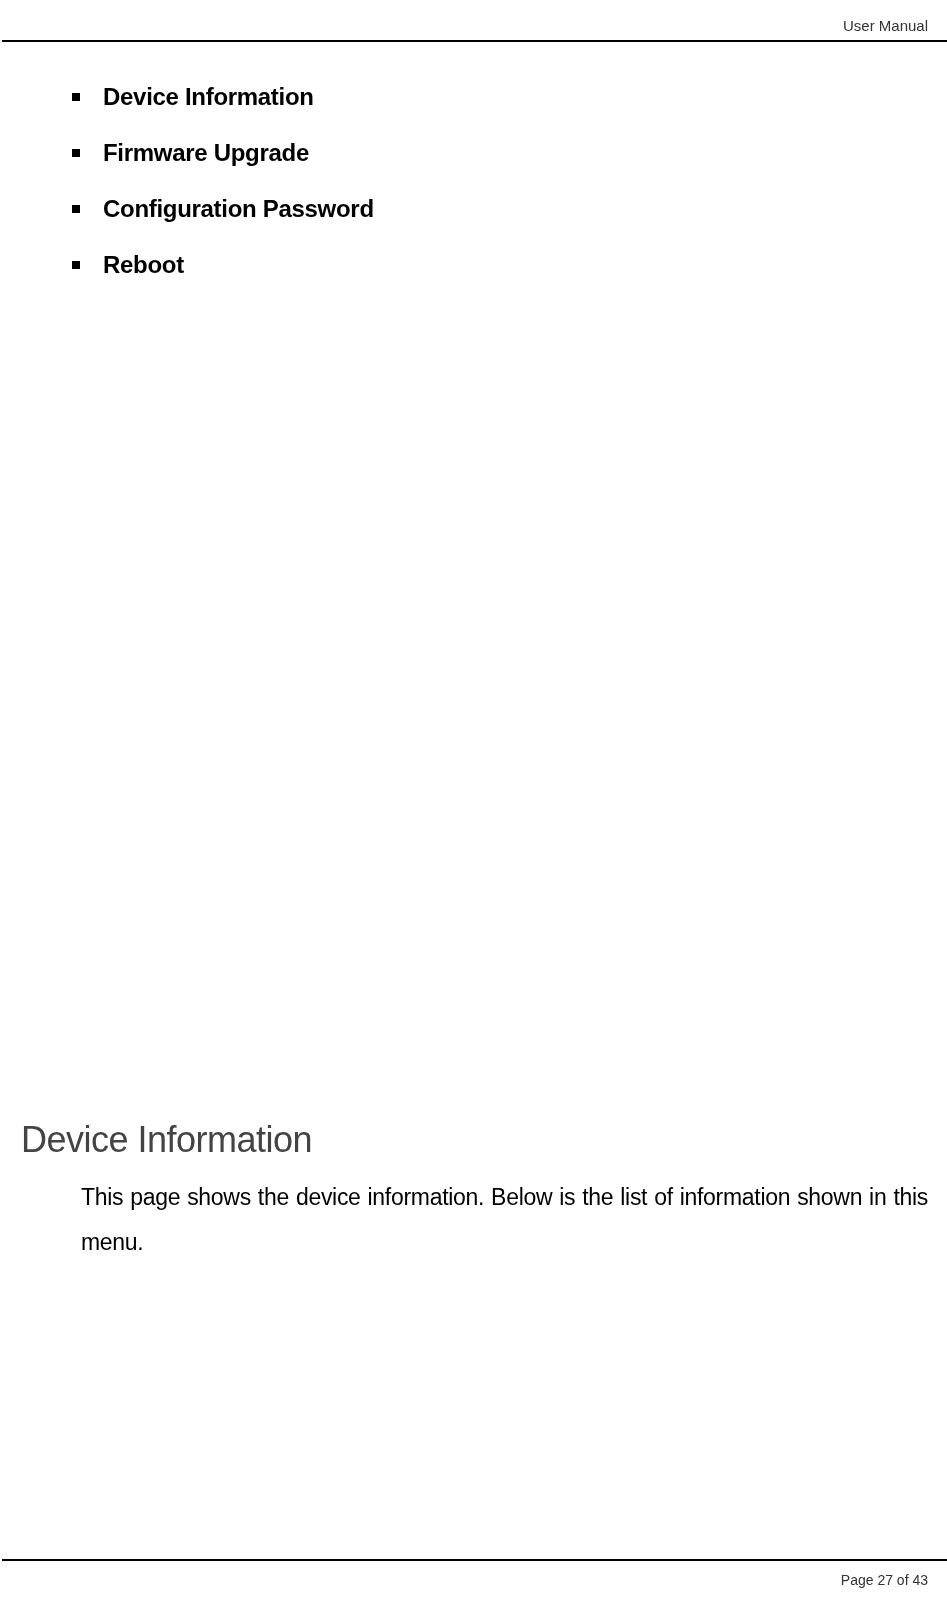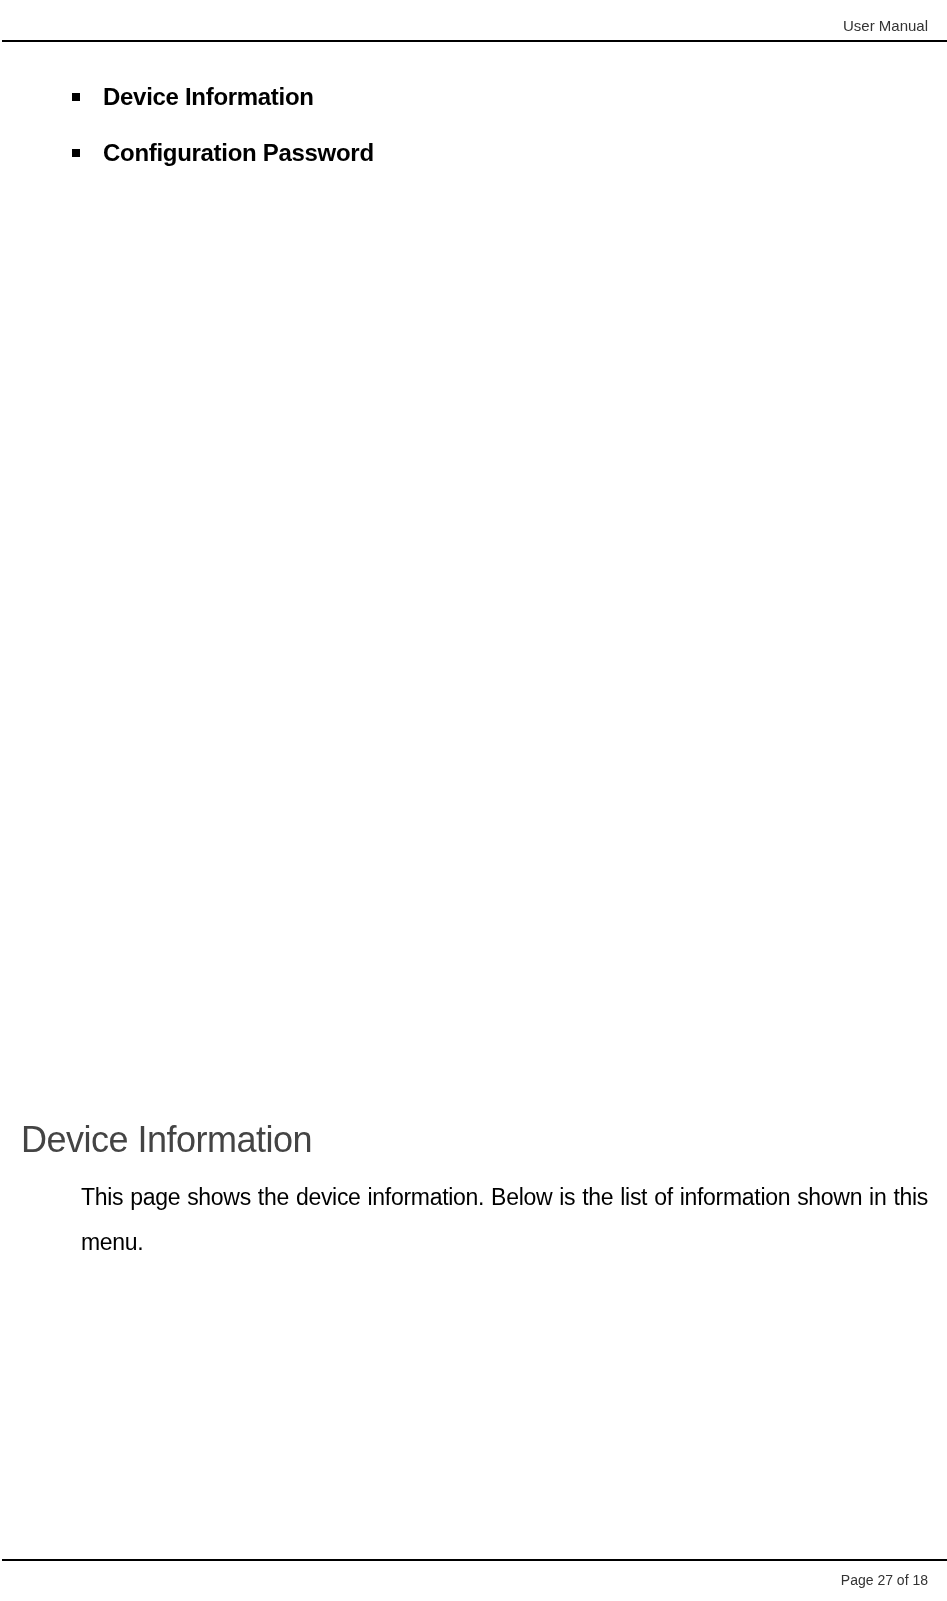--- a/index.html
+++ b/index.html
@@ -104,22 +104,30 @@
   <div class="header">User Manual</div>
   <div class="header-line"></div>
 
   <ul class="bullet-list">
     <li class="bullet-item">
       <span class="bullet-marker"></span>
       <span class="bullet-text">Device Information</span>
     </li>
     <li class="bullet-item">
       <span class="bullet-marker"></span>
+      <span class="bullet-text">Firmware Upgrade</span>
+    </li>
+    <li class="bullet-item">
+      <span class="bullet-marker"></span>
       <span class="bullet-text">Configuration Password</span>
+    </li>
+    <li class="bullet-item">
+      <span class="bullet-marker"></span>
+      <span class="bullet-text">Reboot</span>
     </li>
   </ul>
 
   <h1 class="section-heading">Device Information</h1>
   <p class="section-body">This page shows the device information. Below is the list of information shown in this menu.</p>
 
   <div class="footer-line"></div>
-  <div class="footer">Page 27 of 18</div>
+  <div class="footer">Page 27 of 43</div>
 </div>
 
 </body></html>

